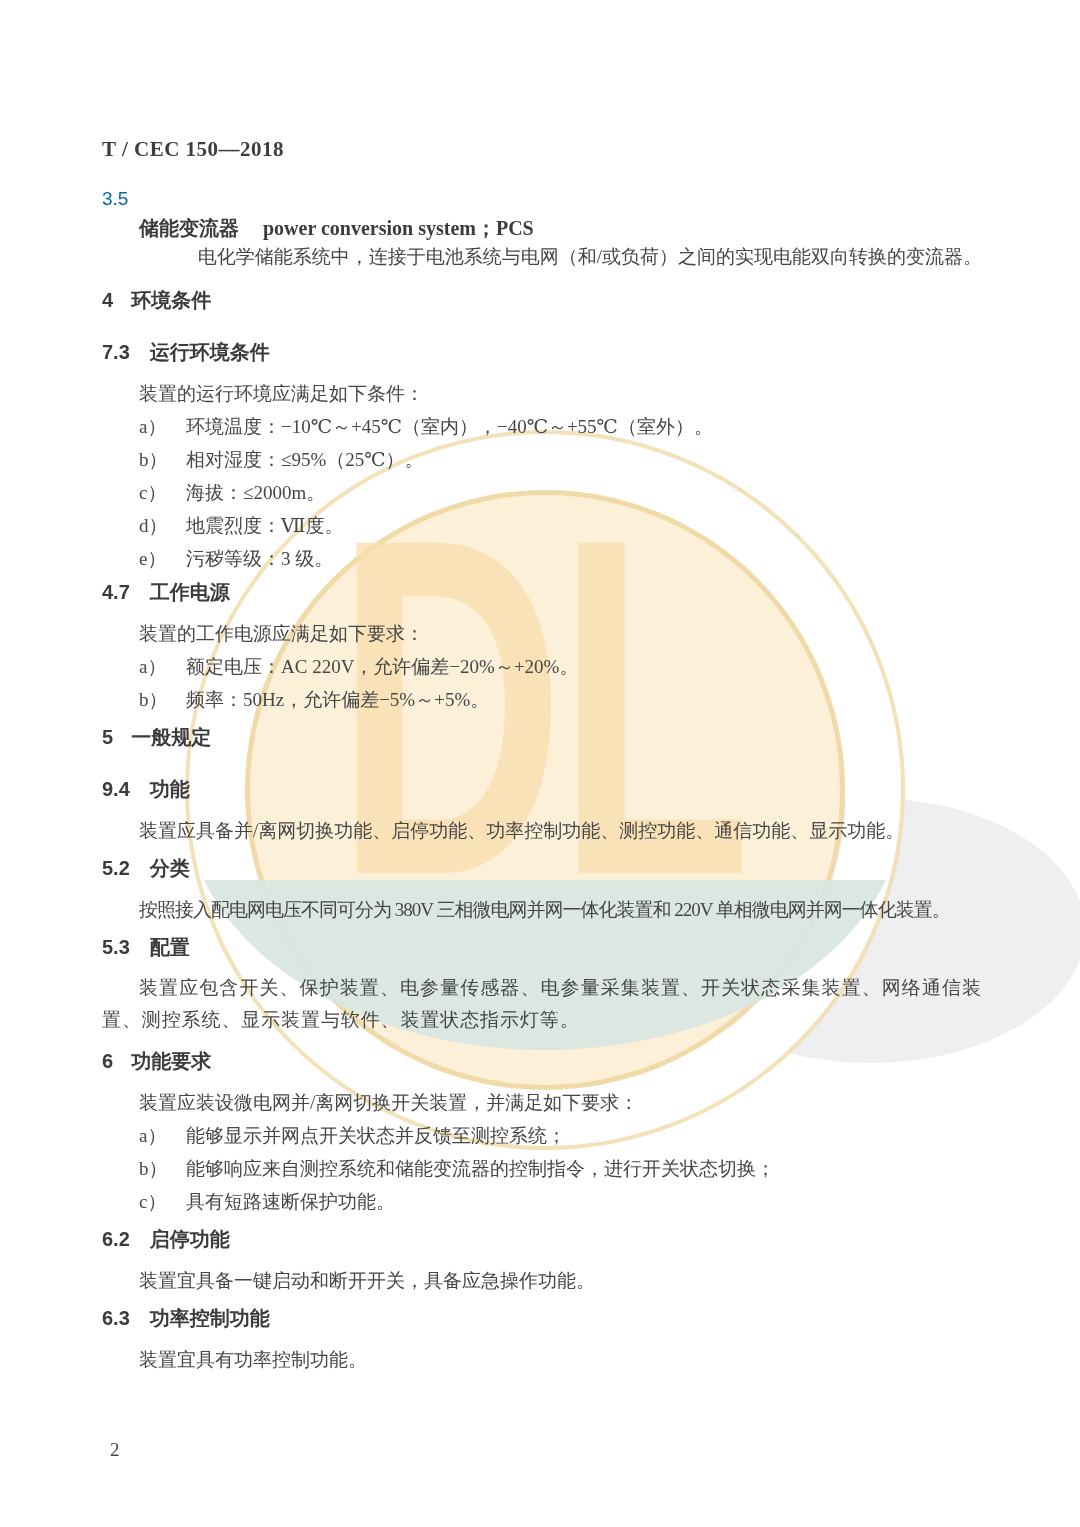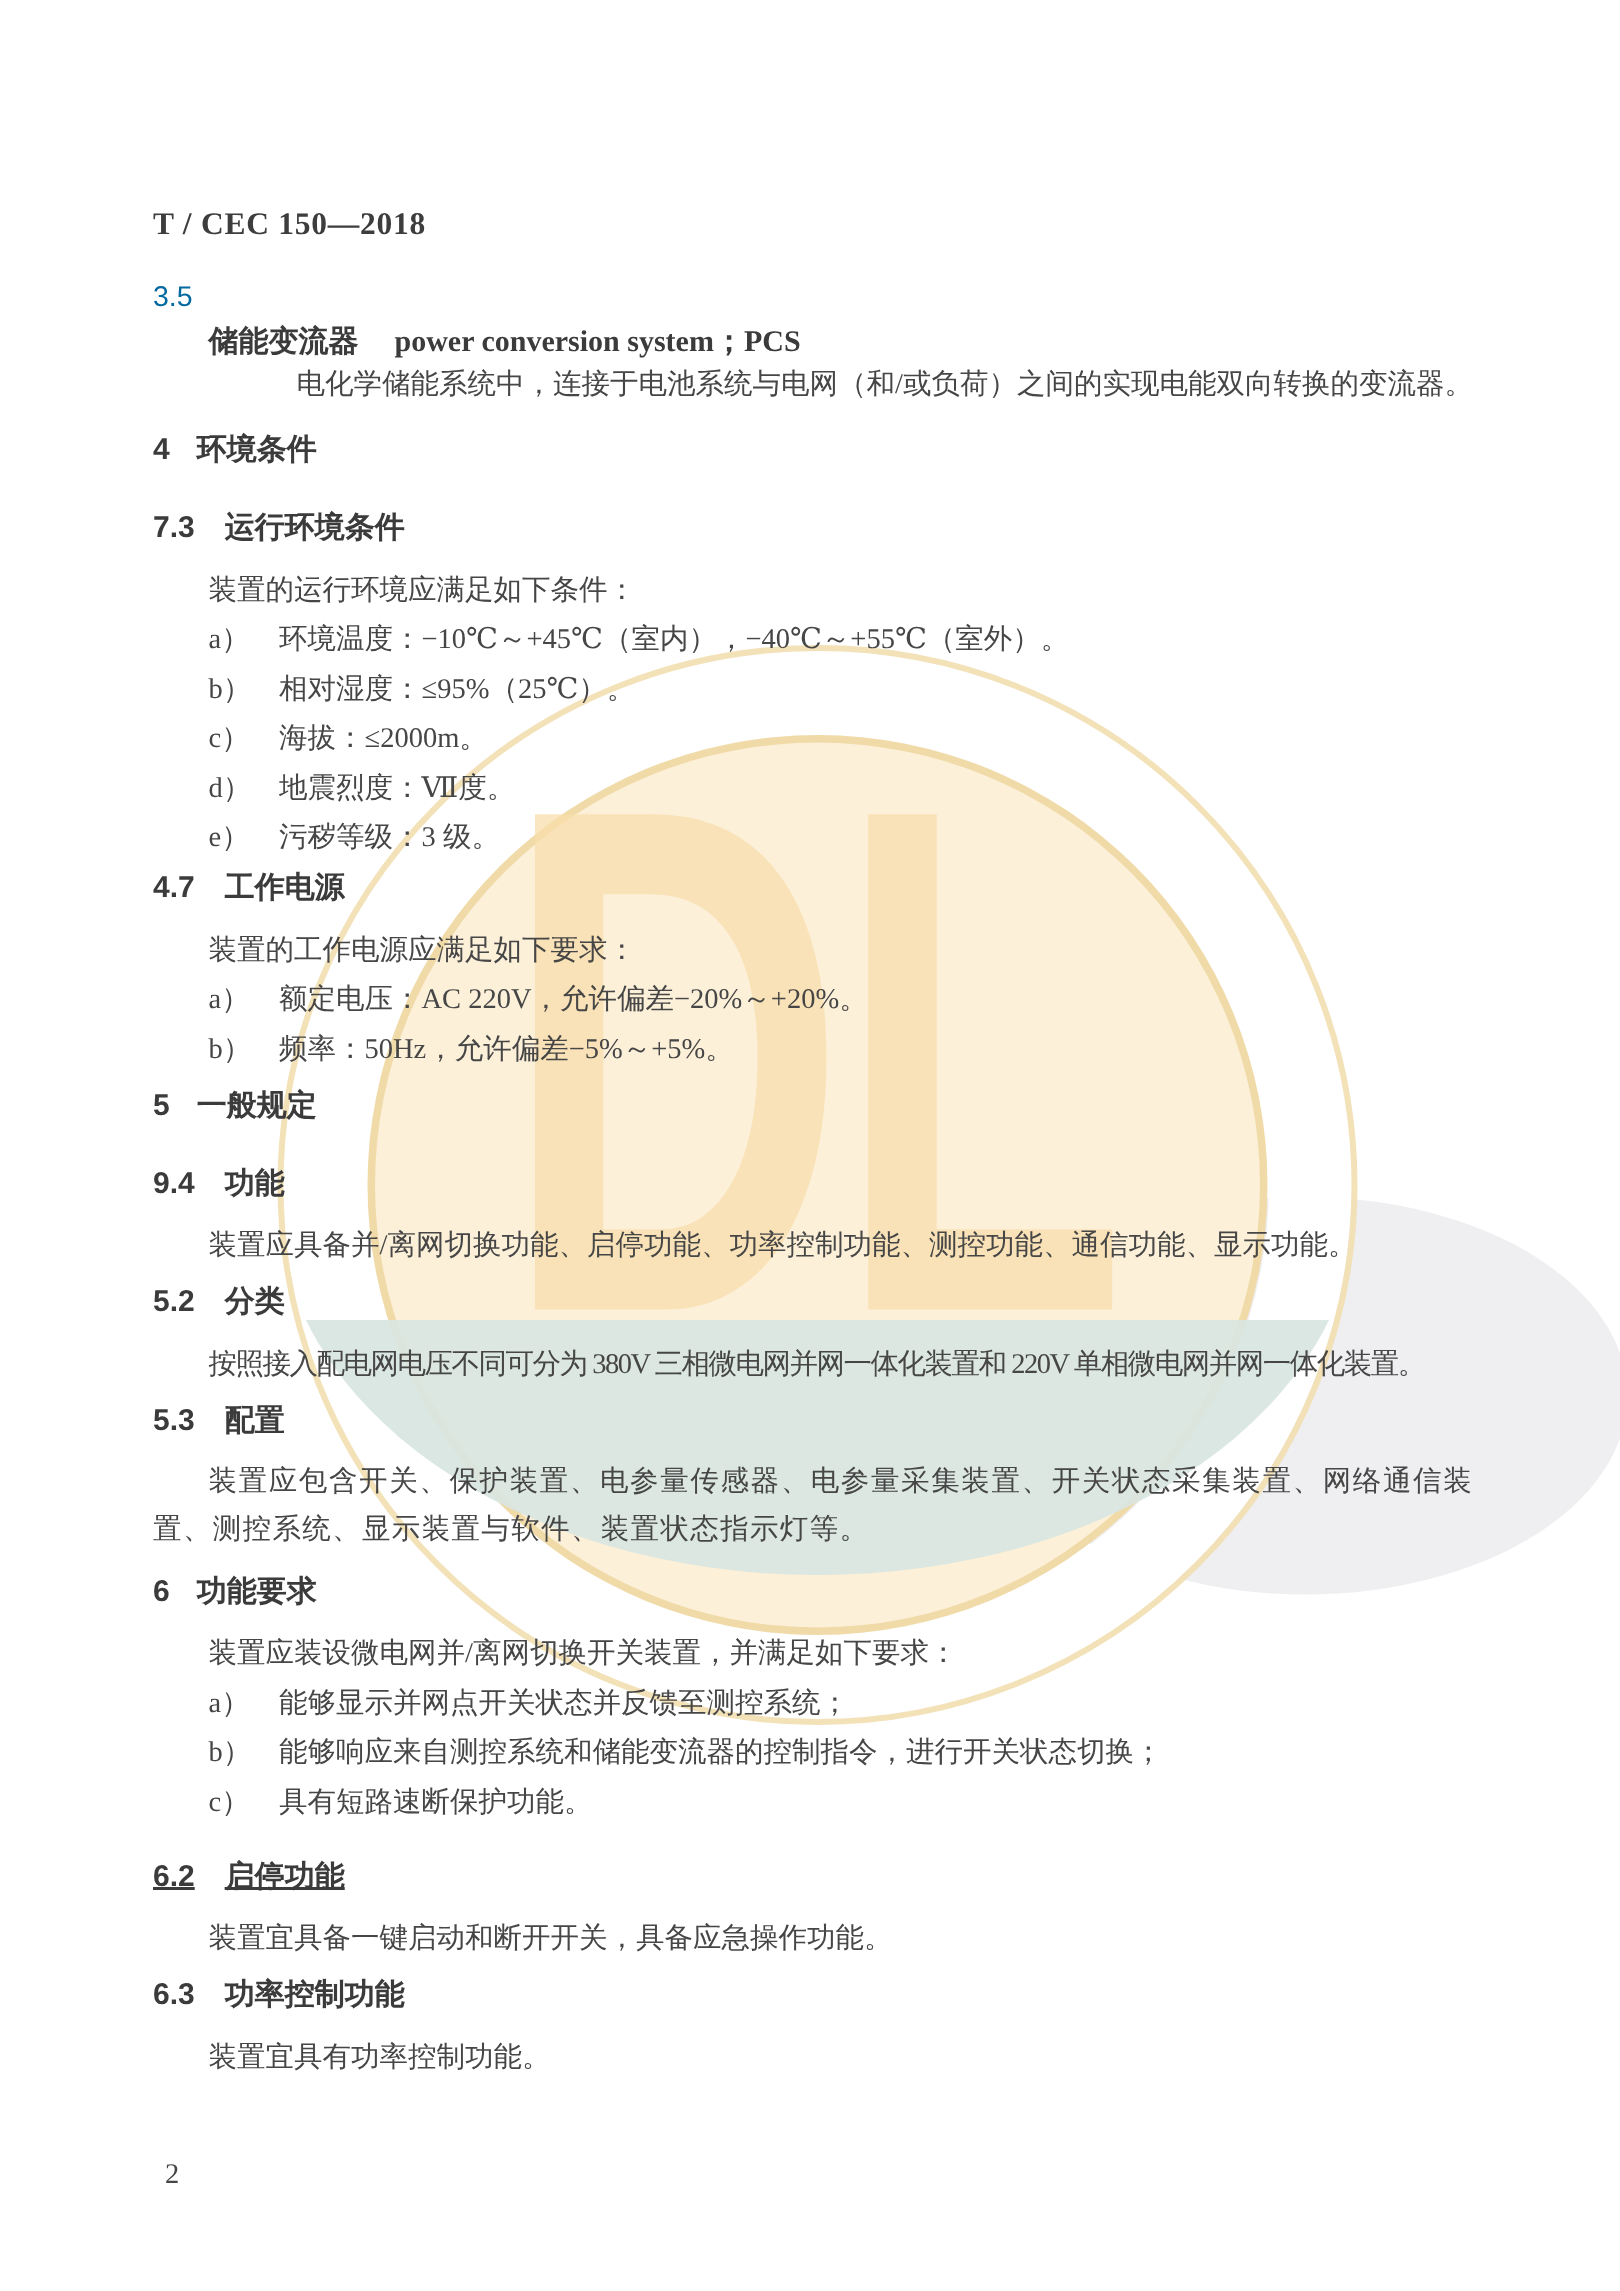--- a/index.html
+++ b/index.html
@@ -39,21 +39,21 @@
   .para{line-height:28px;text-indent:37px;text-align:right;}
   .body-para{line-height:33px;text-indent:37px;text-align:justify;}
   .h1,.h2{display:flex;font-family:"Liberation Sans","DejaVu Sans",sans-serif;
           font-weight:700;font-size:20px;line-height:26px;color:#3b3b3b;}
   .h1 .hnum{margin-right:18px;}
   .h2 .hnum{margin-right:20px;}
   .li{display:flex;padding-left:37px;line-height:33px;}
   .li-m{flex:none;width:47px;}
   .p52{letter-spacing:-1px;}
   .p53{letter-spacing:0.9px;line-height:32px;}
-  .mt2{margin-top:2px;}.mt4{margin-top:4px;}.mt6{margin-top:20px;text-decoration:underline;}.mt8{margin-top:8px;}
+  .mt2{margin-top:2px;}.mt4{margin-top:4px;}.mt6{margin-top:8px;}.mt8{margin-top:8px;}
   .mt12{margin-top:12px;}.mt16{margin-top:16px;}.mt24{margin-top:24px;}.mt26{margin-top:26px;}
   .pagenum{position:absolute;left:110px;top:1437px;z-index:2;font-size:19px;line-height:26px;color:#464646;}
 </style>
 </head>
 <body>
 
 <div class="page">
 
   <div class="wm">
     <div class="wm-gray"></div>

